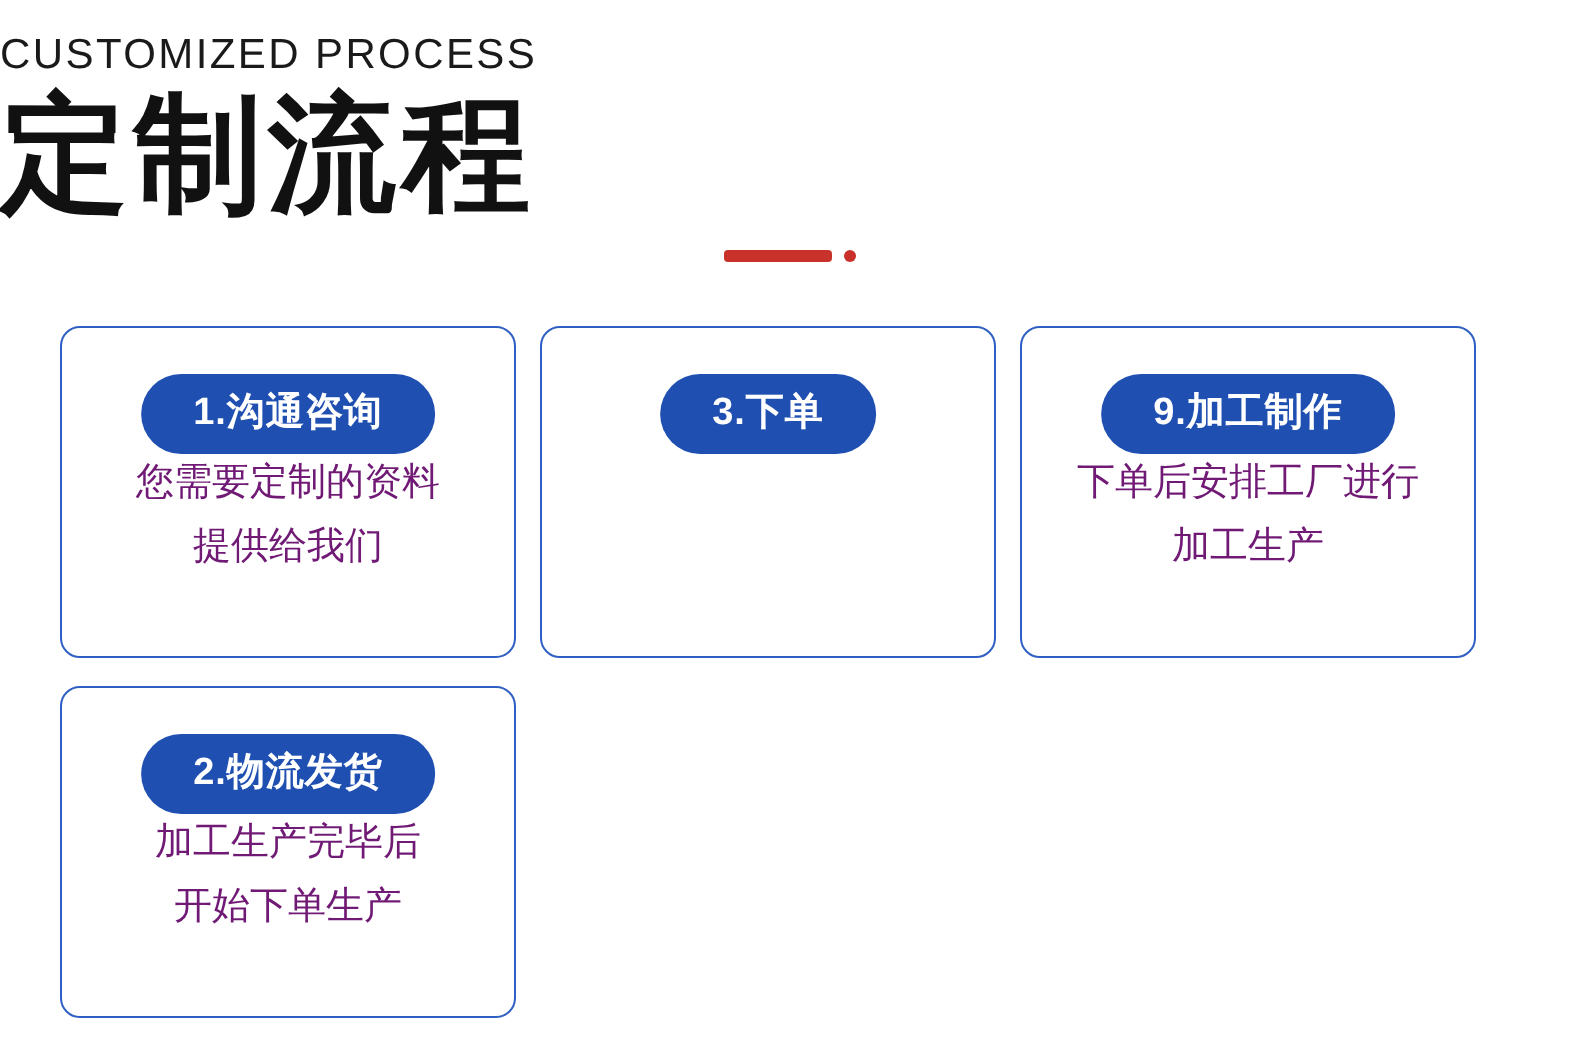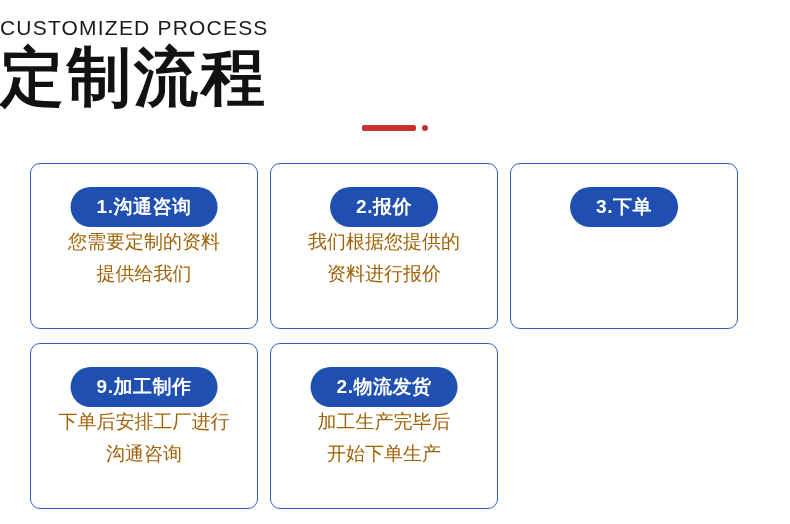--- a/index.html
+++ b/index.html
@@ -92,21 +92,21 @@
     line-height: 22px;
     margin-top: 43px;
   }
   .card-text {
     position: absolute;
     left: 0;
     right: 0;
     top: 62px;
     text-align: center;
     font-size: 19px;
-    color: #a16207;
+    color: #701a75;
     line-height: 32px;
     padding: 0 10px;
     box-sizing: border-box;
     white-space: pre-line;
   }
 </style>
 </head>
 <body>
 
 <div class="page">
@@ -121,34 +121,29 @@
   </div>
 
   <div class="grid">
 
     <div class="card">
       <div class="badge">1.沟通咨询</div>
       <div class="card-text">您需要定制的资料
 提供给我们</div>
     </div>
 
-    <div class="card">
-      <div class="badge">2.报价</div>
-      <div class="card-text">我们根据您提供的
-资料进行报价</div>
-    </div>
 
     <div class="card">
       <div class="badge">3.下单</div>
     </div>
 
     <div class="card">
       <div class="badge">9.加工制作</div>
       <div class="card-text">下单后安排工厂进行
-沟通咨询</div>
+加工生产</div>
     </div>
 
     <div class="card">
       <div class="badge">2.物流发货</div>
       <div class="card-text">加工生产完毕后
 开始下单生产</div>
     </div>
 
 
   </div>

